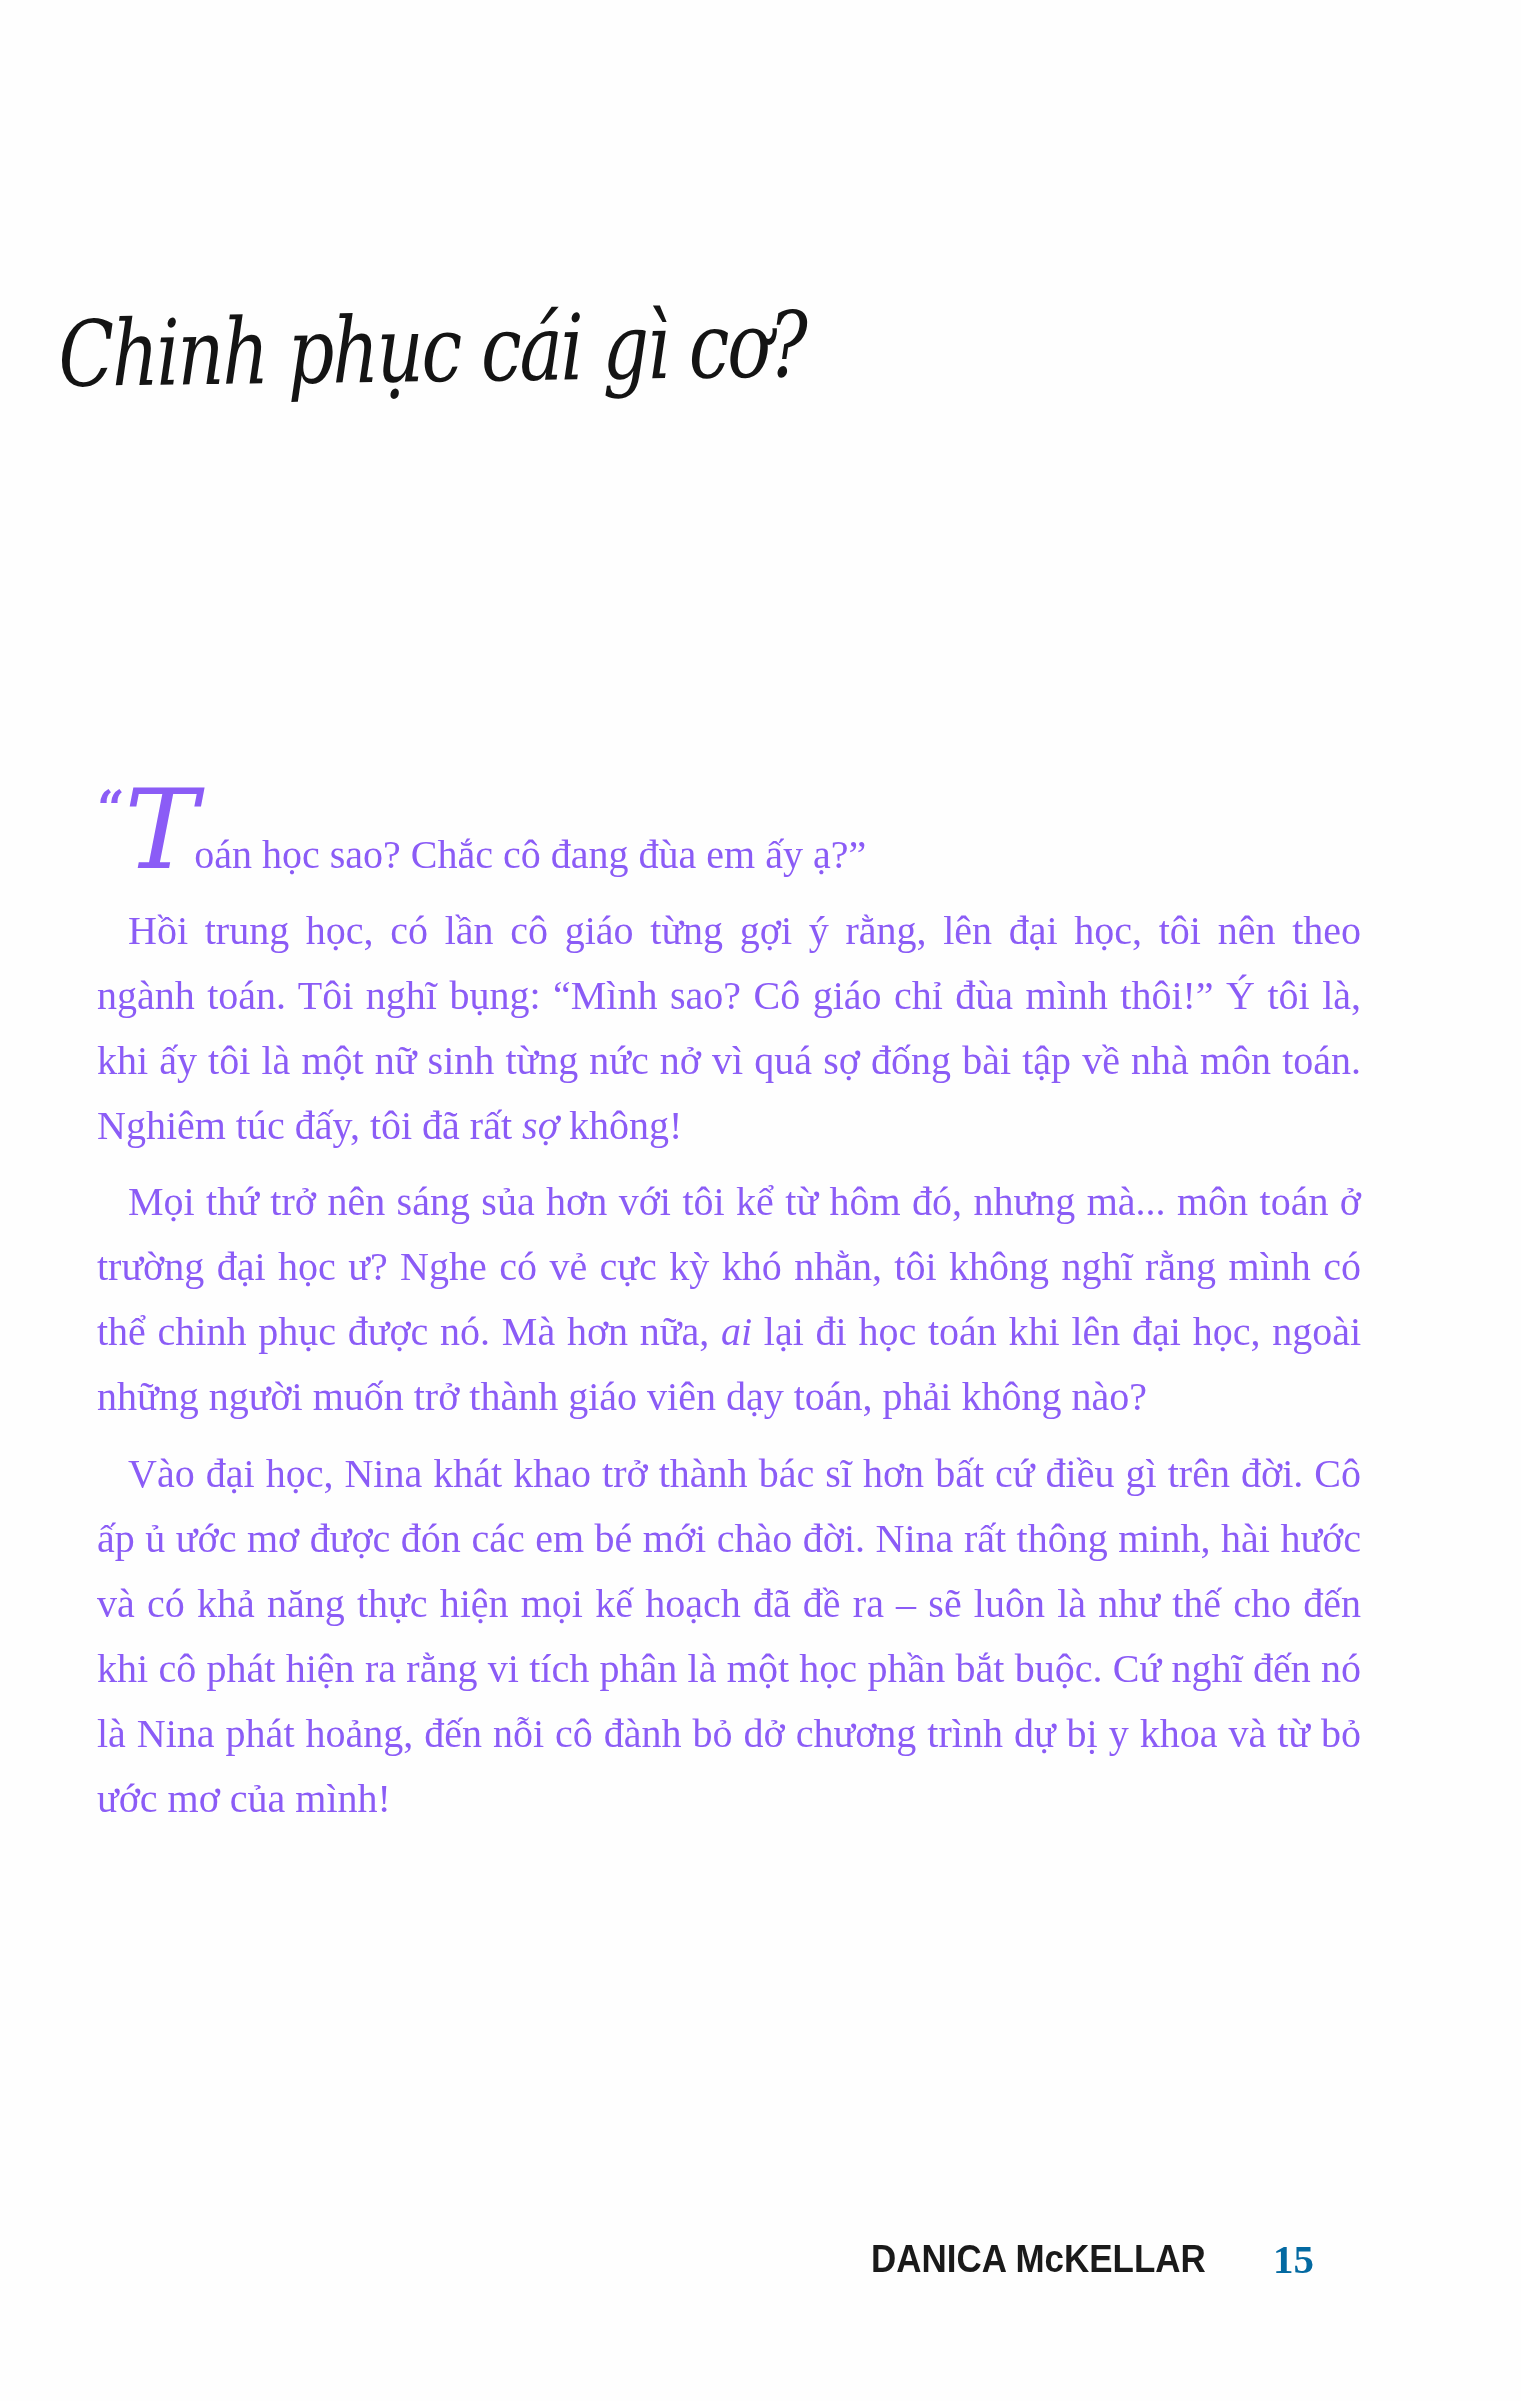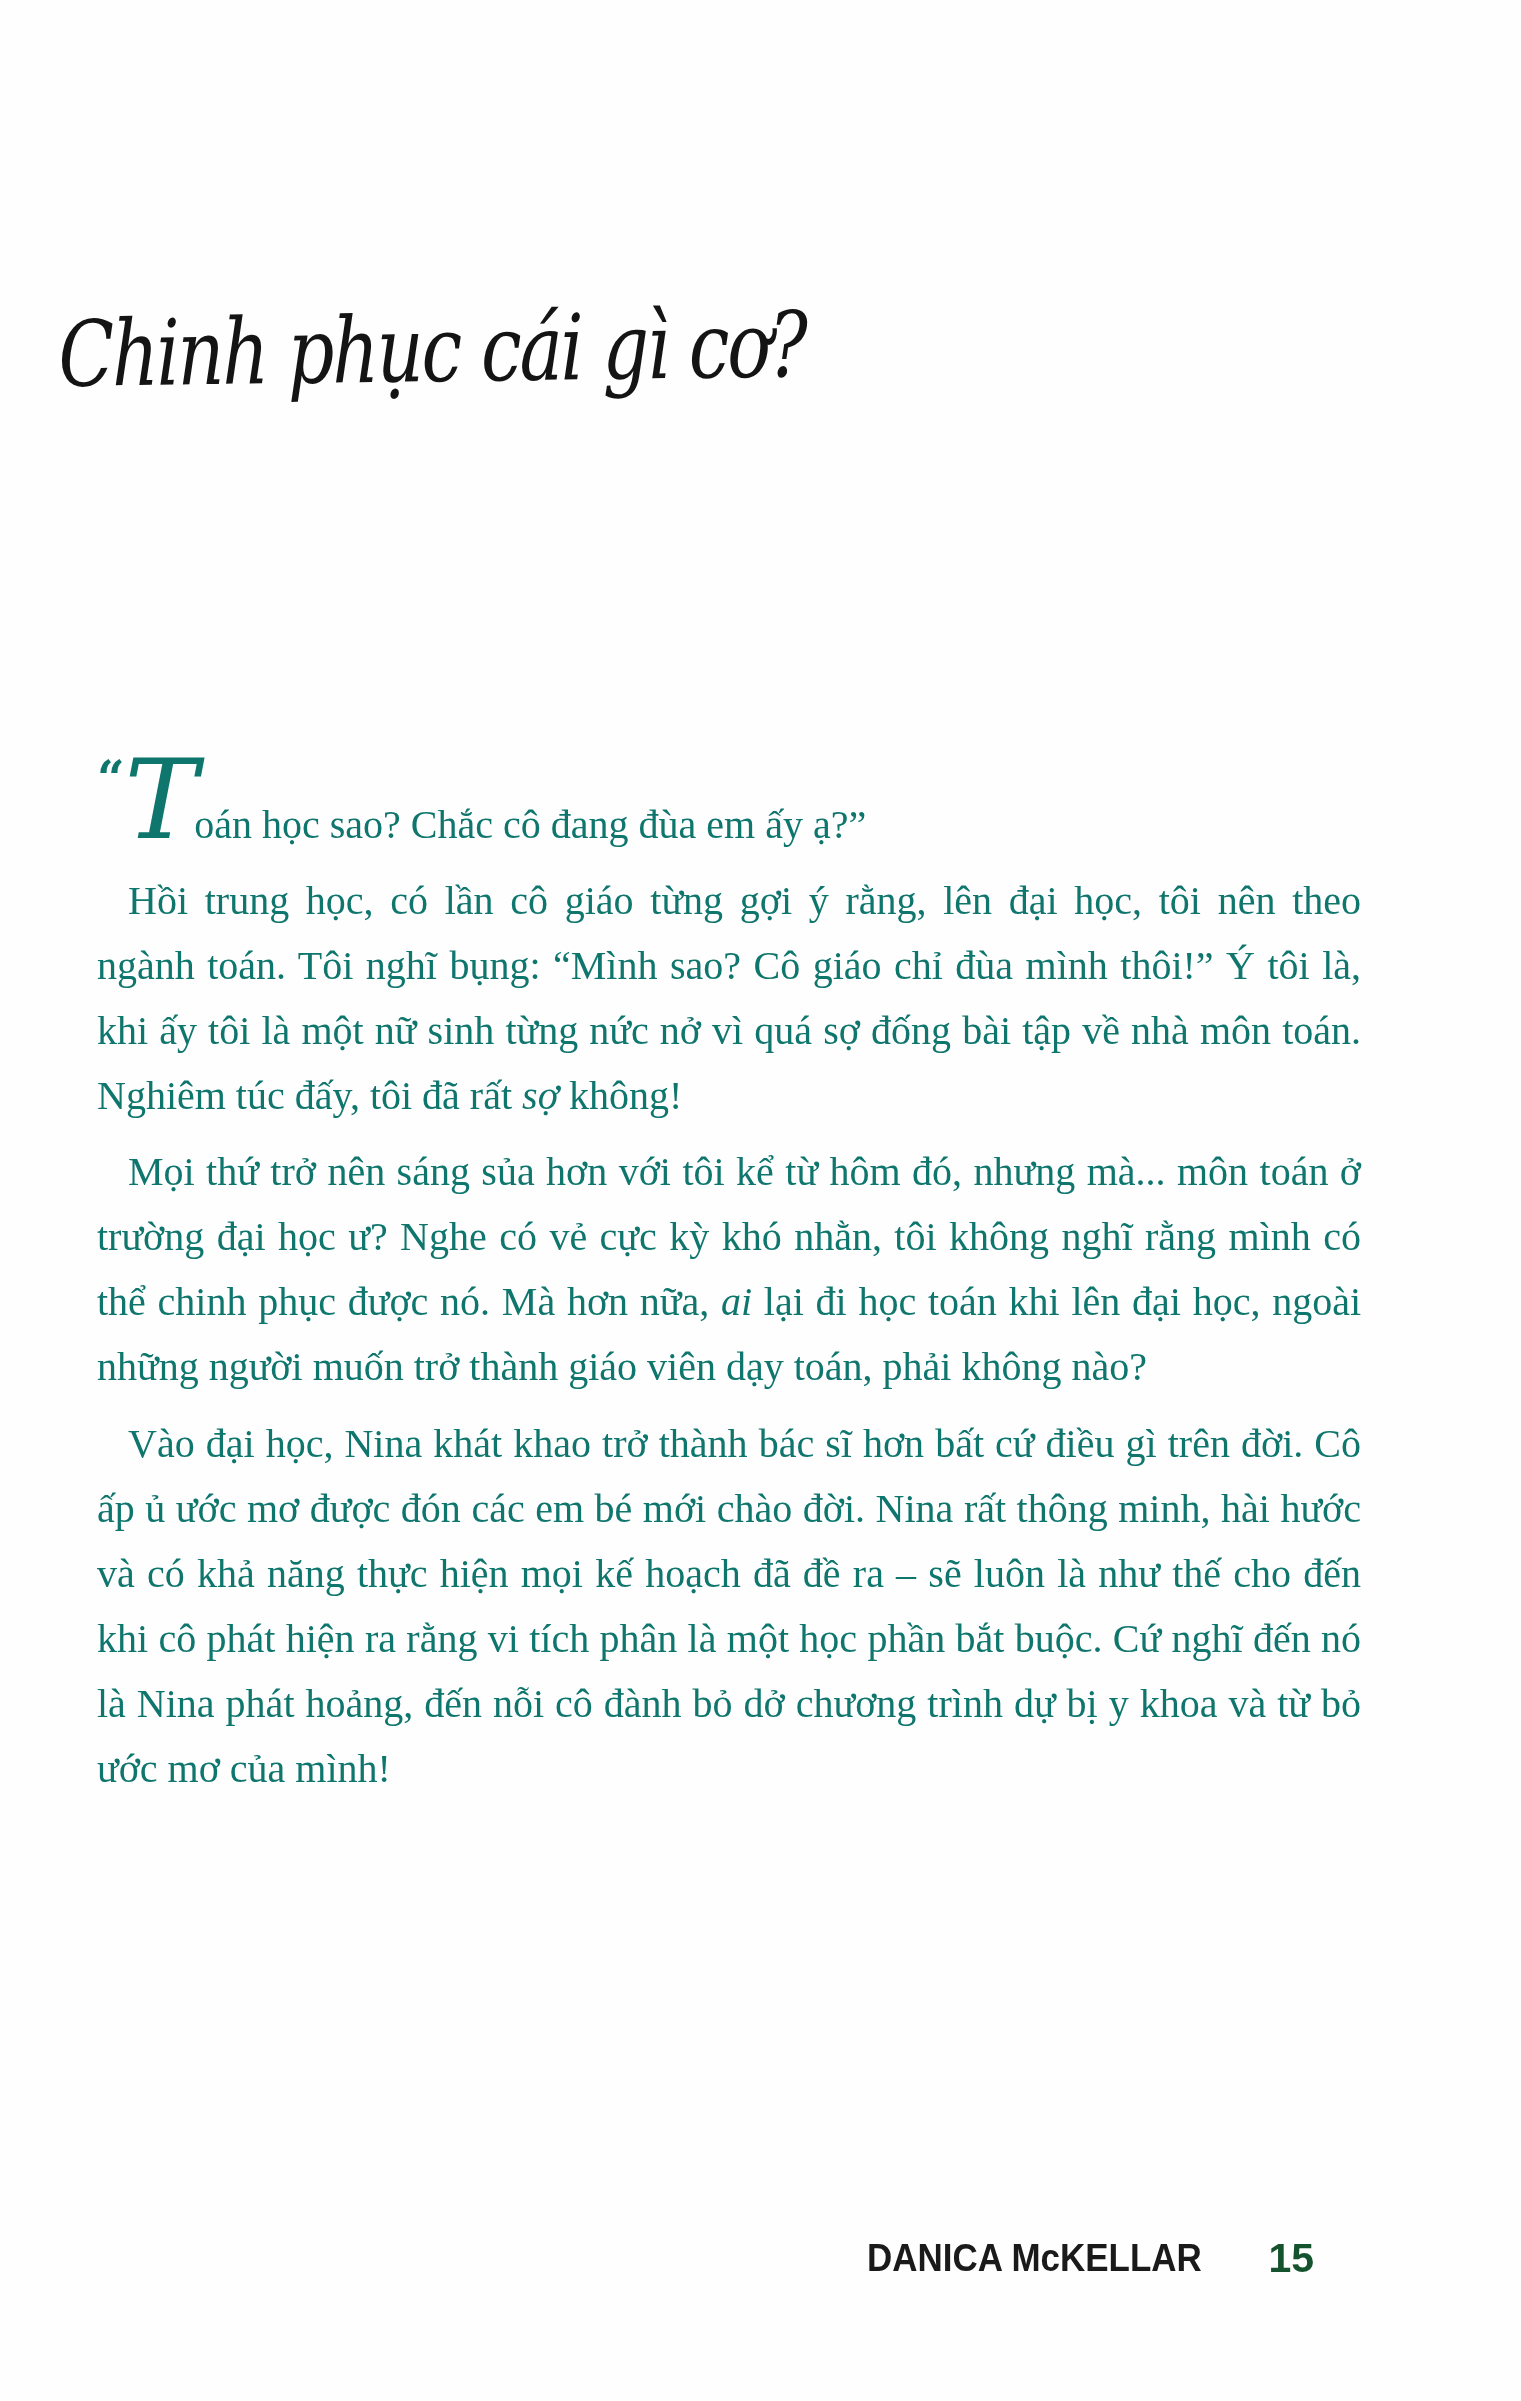--- a/index.html
+++ b/index.html
@@ -35,26 +35,26 @@
     color: #141414;
     transform: scaleX(0.80) rotate(-0.6deg);
     transform-origin: left top;
     white-space: nowrap;
   }
 
   
   .text-block {
     position: absolute;
     left: 97px;
-    top: 695px;
+    top: 725px;
     width: 1264px;
     font-size: 40px;
     line-height: 65px;
     text-align: justify;
-    color: #0f766e;
+    color: #8b5cf6;
   }
   .para {
     margin: 0 0 11.2px 0;
     text-indent: 31px;
   }
   .para .it { font-style: italic; }
   .first-para {
     text-indent: 0;
     padding-top: 51px;
     text-align: left;
@@ -89,24 +89,24 @@
   .footer-author {
     font-family: "Liberation Sans", sans-serif;
     font-weight: 700;
     font-size: 38px;
     letter-spacing: 0px;
     color: #1a1a1a;
     transform: scaleX(0.92);
     transform-origin: right center;
   }
   .footer-page {
-    font-family: Liberation Sans, sans-serif;
+    font-family: Liberation Serif, serif;
     font-weight: 700;
     font-size: 41px;
-    color: #14532d;
+    color: #0369a1;
   }
 </style>
 </head>
 <body>
 
 <div class="page">
 
   <h1 class="chapter-title">Chinh phục cái gì cơ?</h1>
 
   <div class="text-block">

